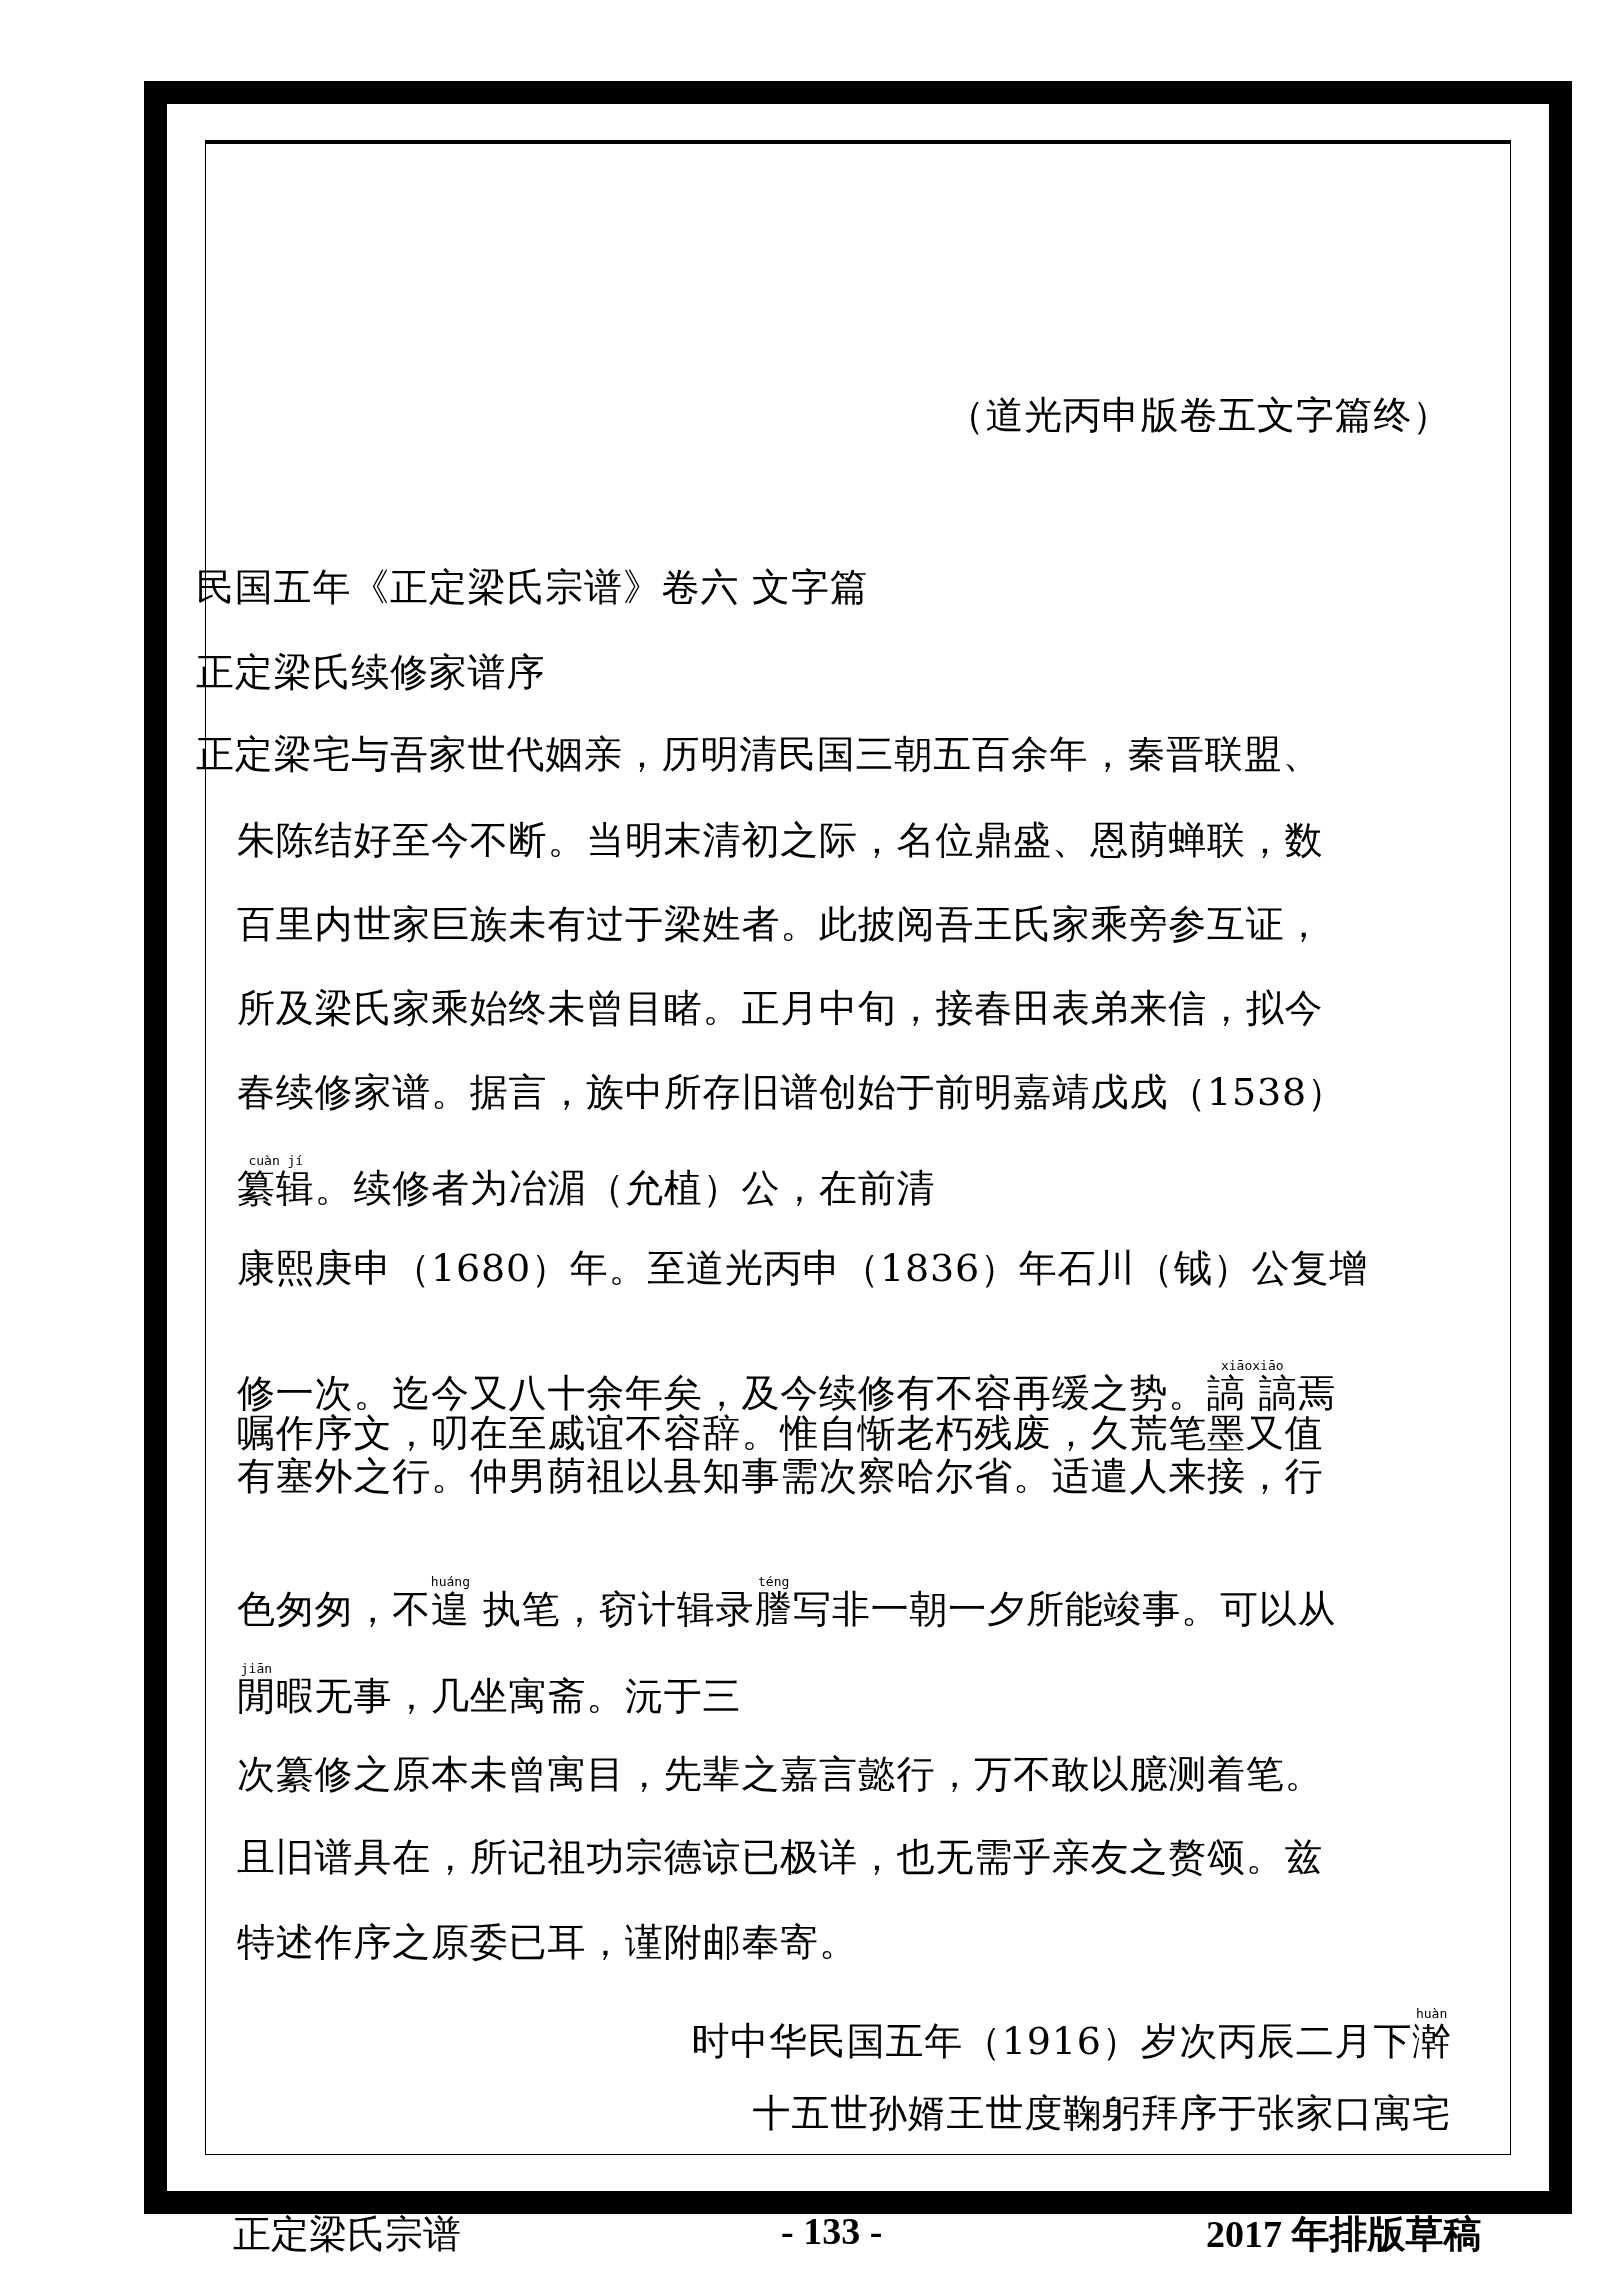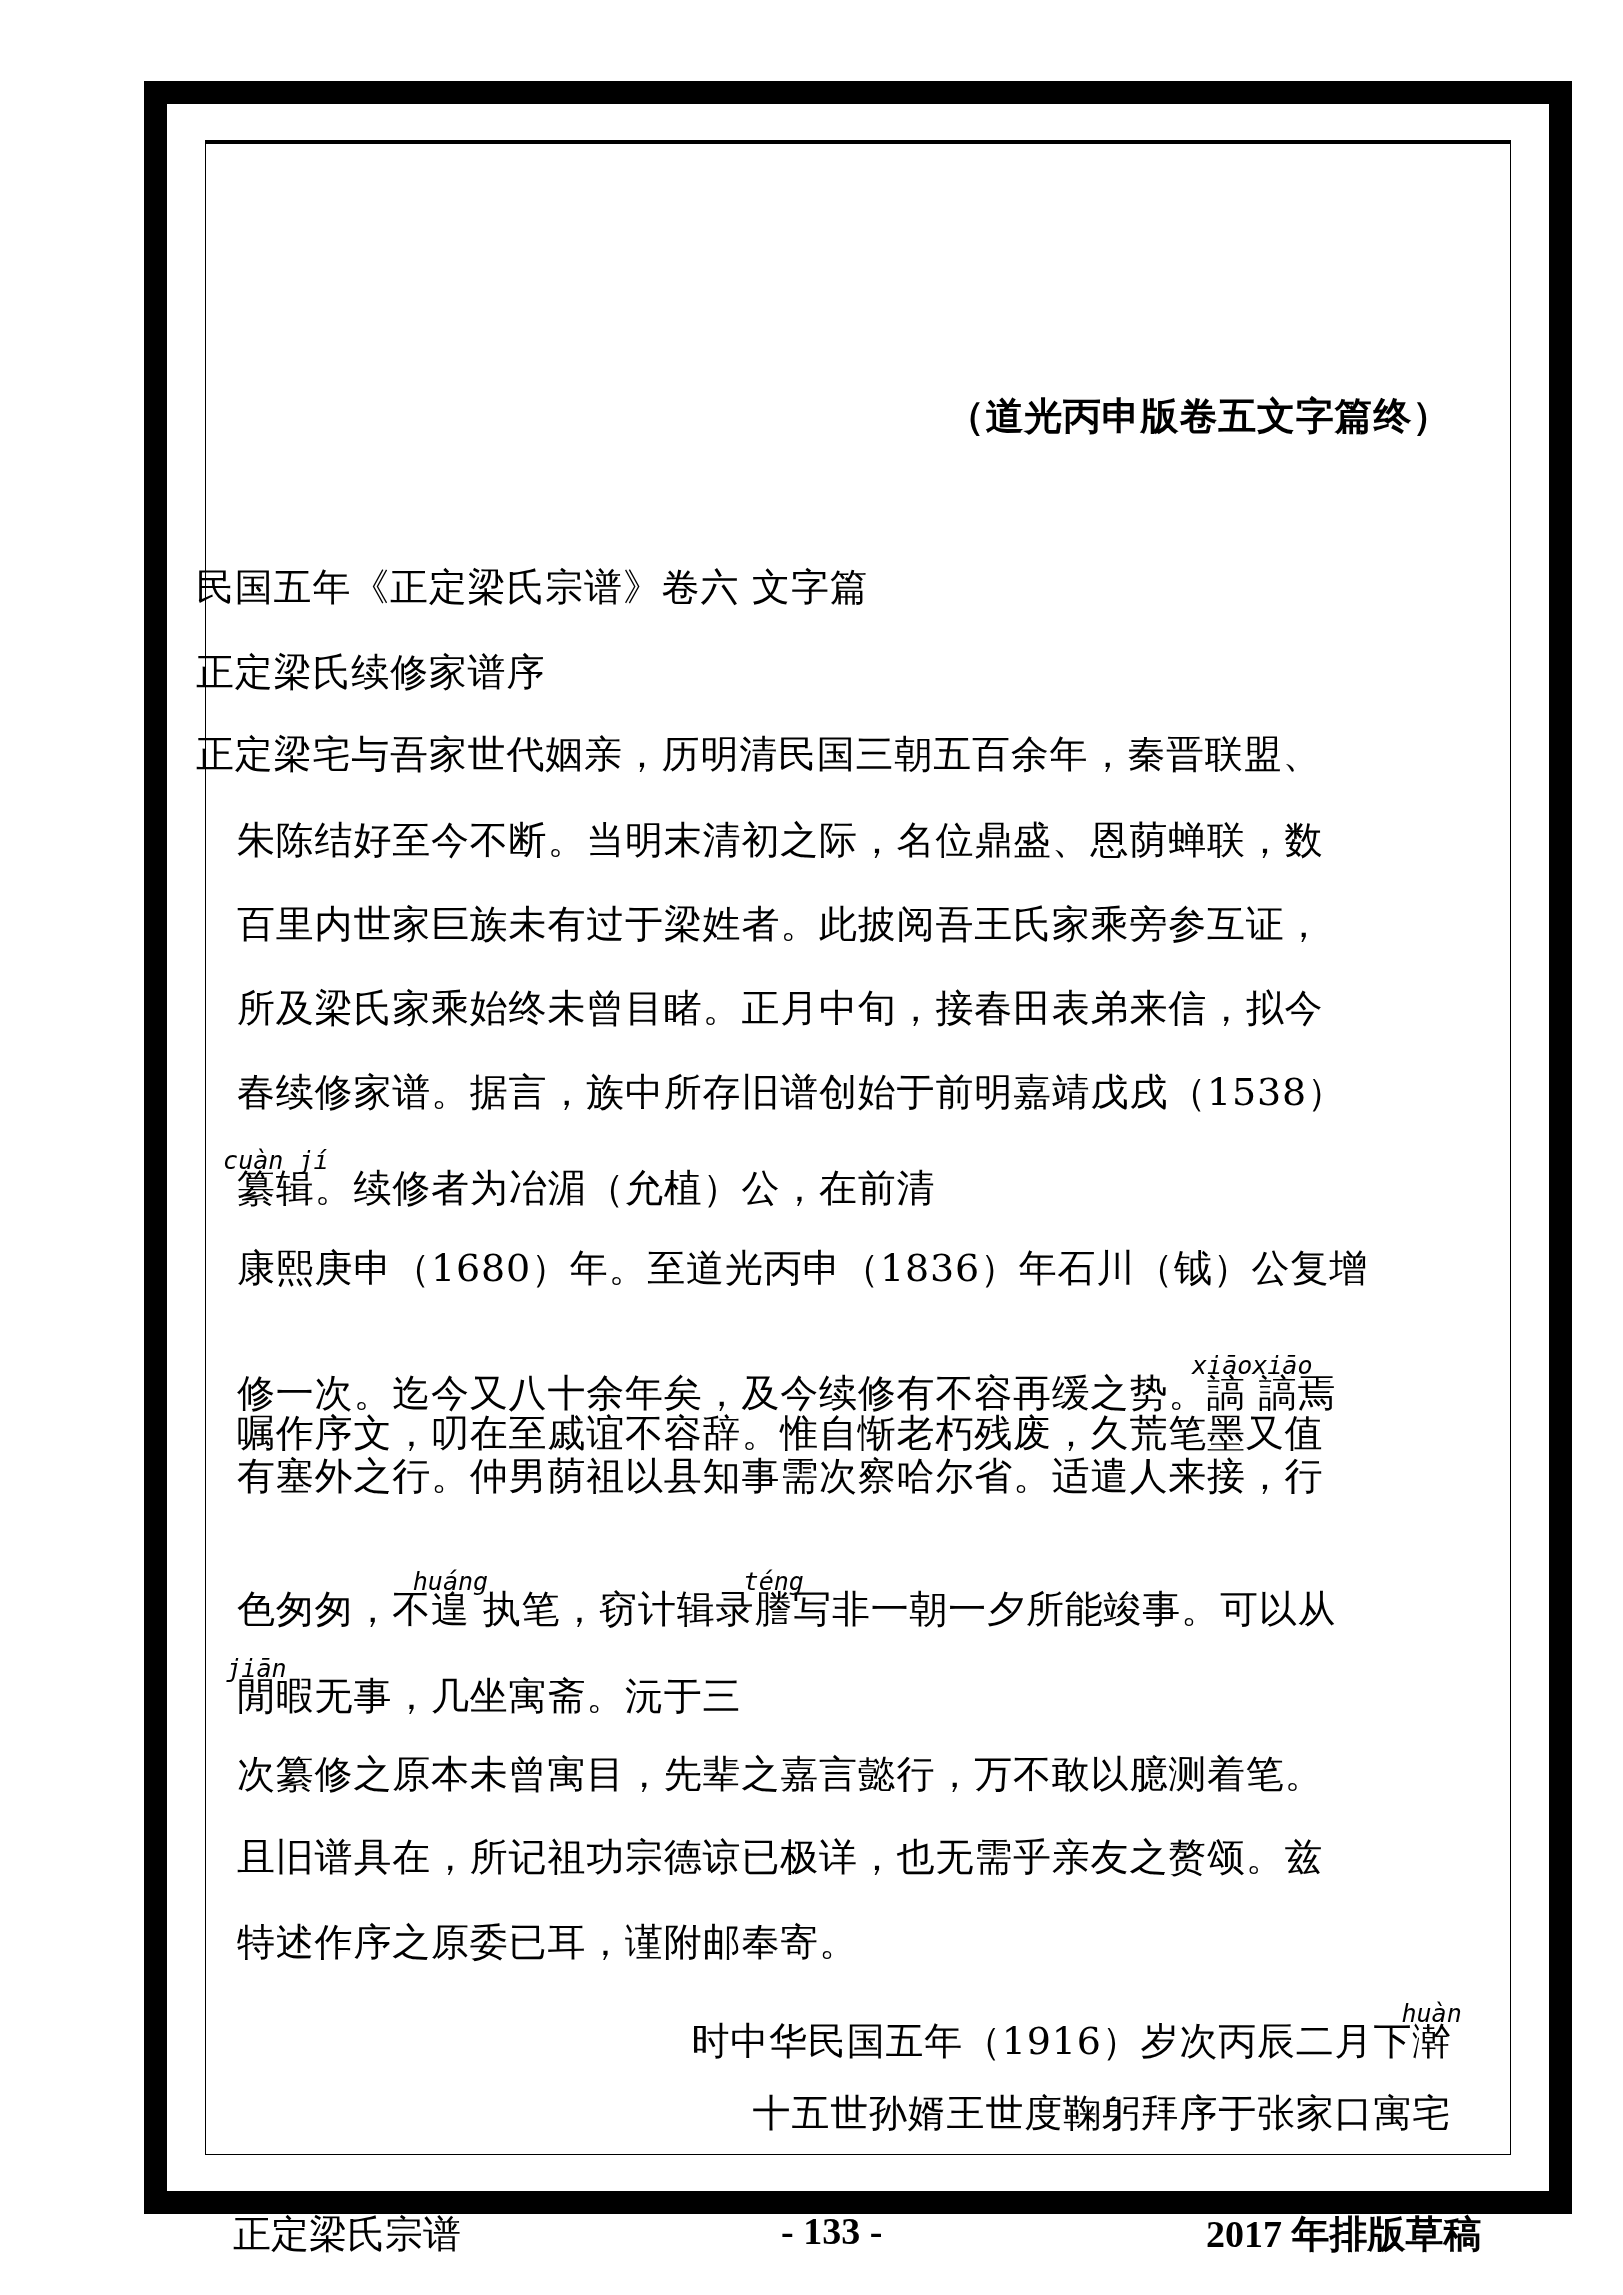--- a/index.html
+++ b/index.html
@@ -27,41 +27,41 @@
   .line {
     position: absolute; left: 0; white-space: nowrap;
     font-size: 38px; letter-spacing: 0.8px; line-height: 49px;
   }
   .indent { left: 41px; }
   .right { left: auto; right: 0; text-align: right; }
   .ruby-wrap { position: relative; display: inline-block; }
   .pinyin {
     position: absolute; left: 50%; transform: translateX(-50%);
     top: -28px; font-family: "DejaVu Sans Mono", "Liberation Mono", monospace;
-    font-size: 25px; letter-spacing: 0; white-space: nowrap; font-style: italic;
+    font-size: 13px; letter-spacing: 0; white-space: nowrap;
   }
   .footer {
     position: absolute; top: 2209px; left: 12px; width: 1516px; height: 57px;
     font-family: "Liberation Serif", serif; font-size: 38px;
   }
   .footer span { position: absolute; top: 0; }
   .footer .page { font-weight: bold; }
   .footer .draft { font-weight: bold; }
 </style>
 </head>
 <body>
 
 <div class="frame-outer">
   <div class="frame-white">
     <div class="frame-inner"></div>
   </div>
 </div>
 
 <div class="content">
-  <div class="line right" style="top:391px; right:38px;font-weight:bold;">（道光丙申版卷五文字篇终）</div>
+  <div class="line right" style="top:391px; right:38px;">（道光丙申版卷五文字篇终）</div>
 
   <div class="line" style="top:563px;">民国五年《正定梁氏宗谱》卷六 文字篇</div>
   <div class="line" style="top:648px;">正定梁氏续修家谱序</div>
 
   <div class="line" style="top:730px;">正定梁宅与吾家世代姻亲，历明清民国三朝五百余年，秦晋联盟、</div>
   <div class="line indent" style="top:816px;">朱陈结好至今不断。当明末清初之际，名位鼎盛、恩荫蝉联，数</div>
   <div class="line indent" style="top:900px;">百里内世家巨族未有过于梁姓者。此披阅吾王氏家乘旁参互证，</div>
   <div class="line indent" style="top:984px;">所及梁氏家乘始终未曾目睹。正月中旬，接春田表弟来信，拟今</div>
   <div class="line indent" style="top:1068px;">春续修家谱。据言，族中所存旧谱创始于前明嘉靖戊戌（1538）</div>
 

